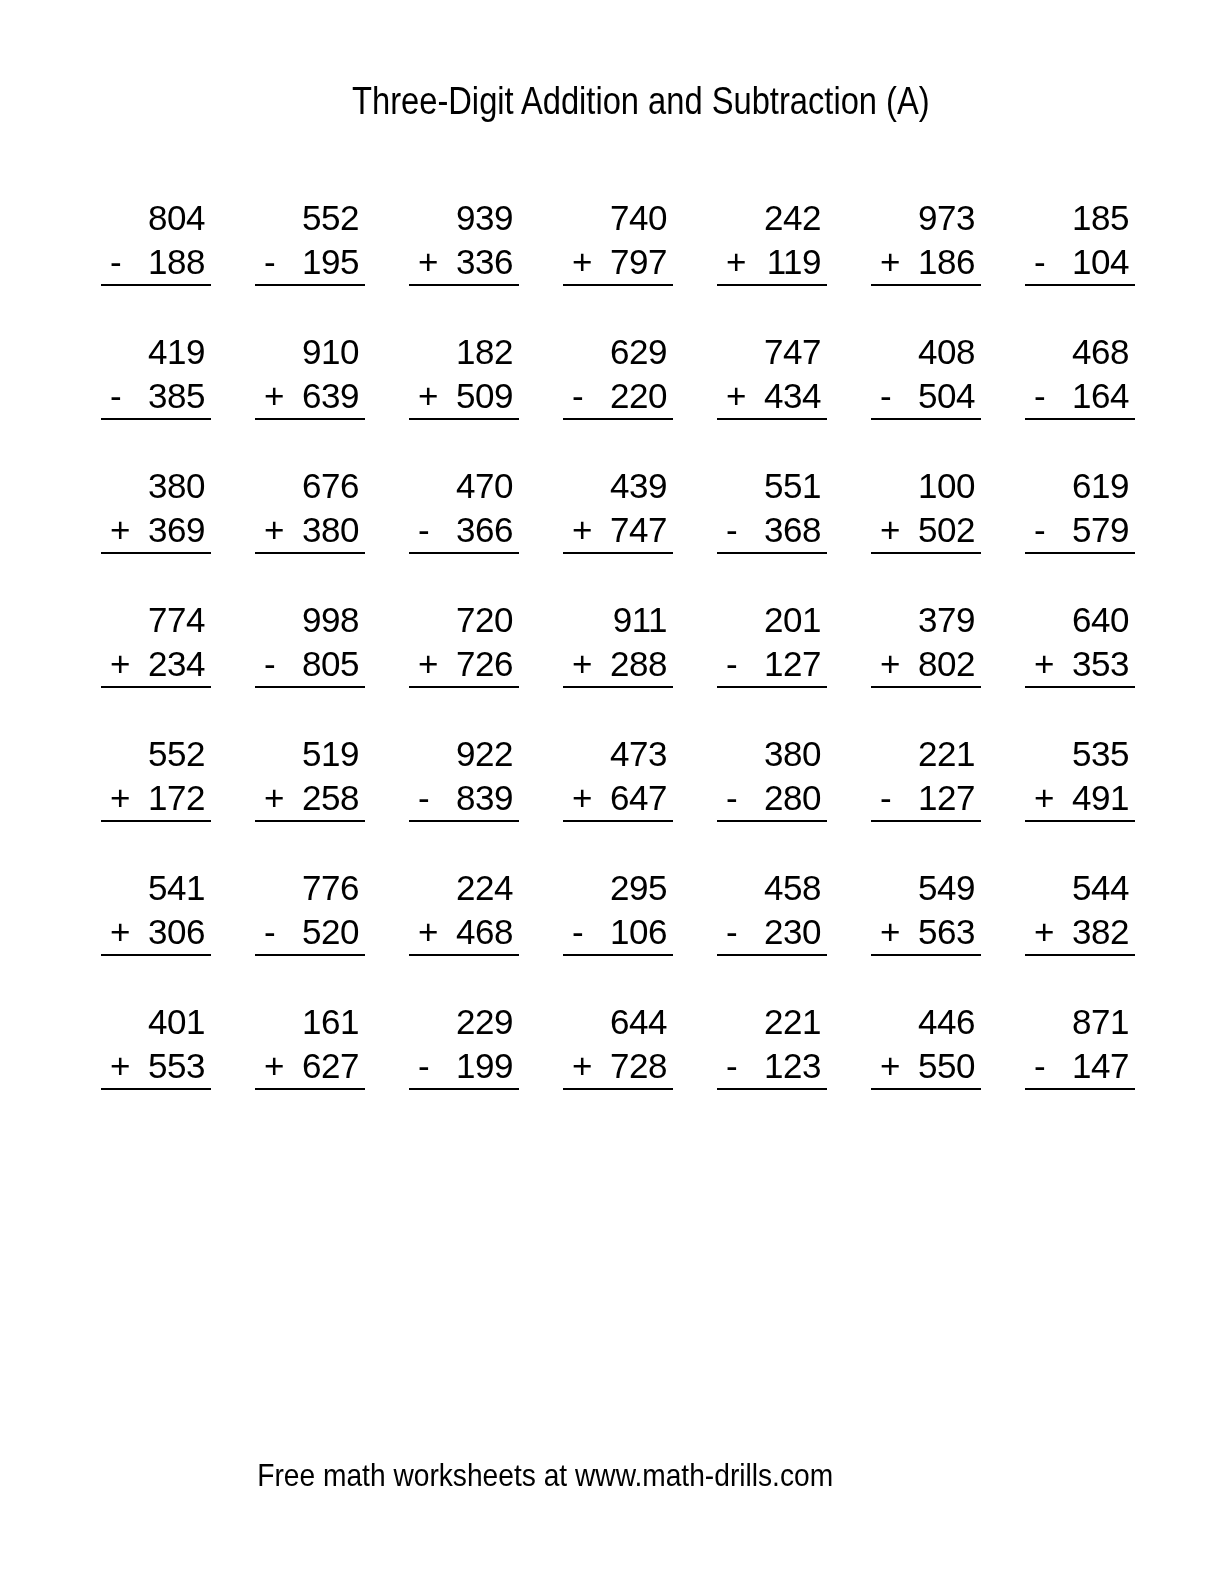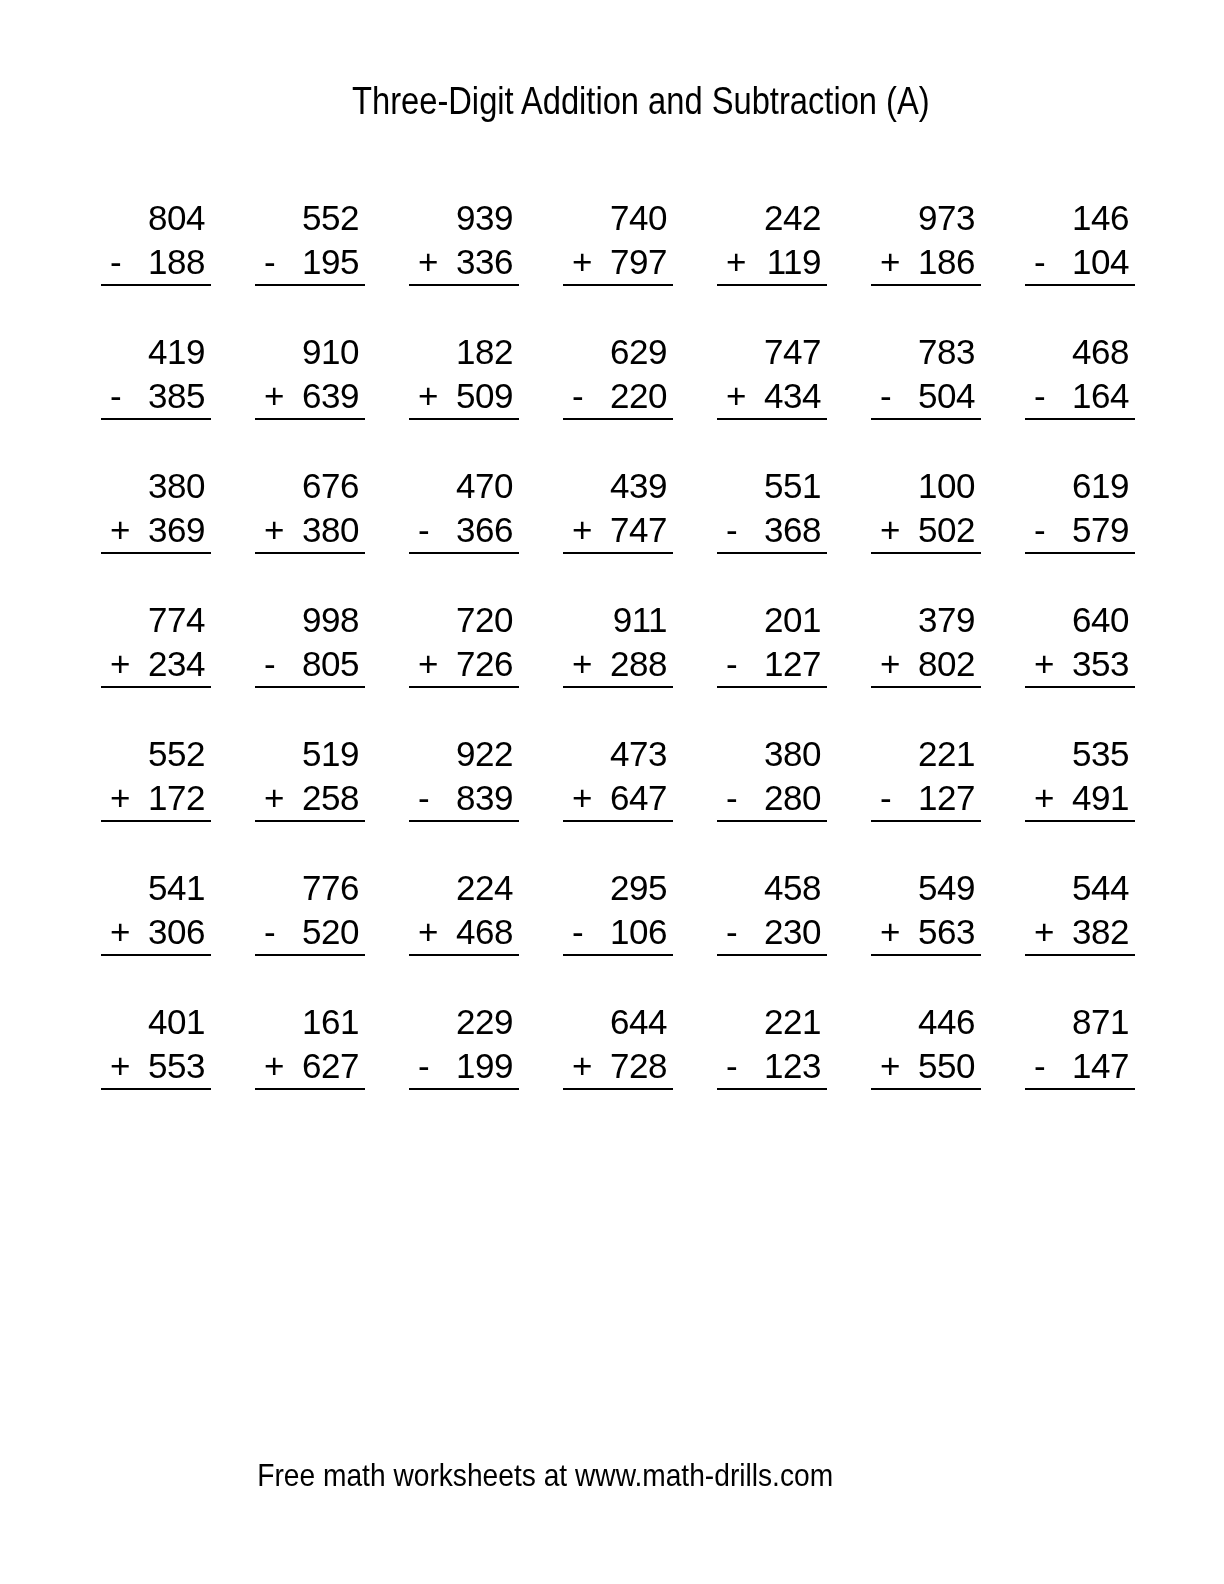--- a/index.html
+++ b/index.html
@@ -133,21 +133,21 @@
 
   <div class="problem">
     <div class="op1">973</div>
     <div class="row2">
       <span class="operator">+</span>
       <span class="op2">186</span>
     </div>
   </div>
 
   <div class="problem">
-    <div class="op1">146</div>
+    <div class="op1">185</div>
     <div class="row2">
       <span class="operator">-</span>
       <span class="op2">104</span>
     </div>
   </div>
 
   <div class="problem">
     <div class="op1">419</div>
     <div class="row2">
       <span class="operator">-</span>
@@ -181,21 +181,21 @@
 
   <div class="problem">
     <div class="op1">747</div>
     <div class="row2">
       <span class="operator">+</span>
       <span class="op2">434</span>
     </div>
   </div>
 
   <div class="problem">
-    <div class="op1">783</div>
+    <div class="op1">408</div>
     <div class="row2">
       <span class="operator">-</span>
       <span class="op2">504</span>
     </div>
   </div>
 
   <div class="problem">
     <div class="op1">468</div>
     <div class="row2">
       <span class="operator">-</span>

